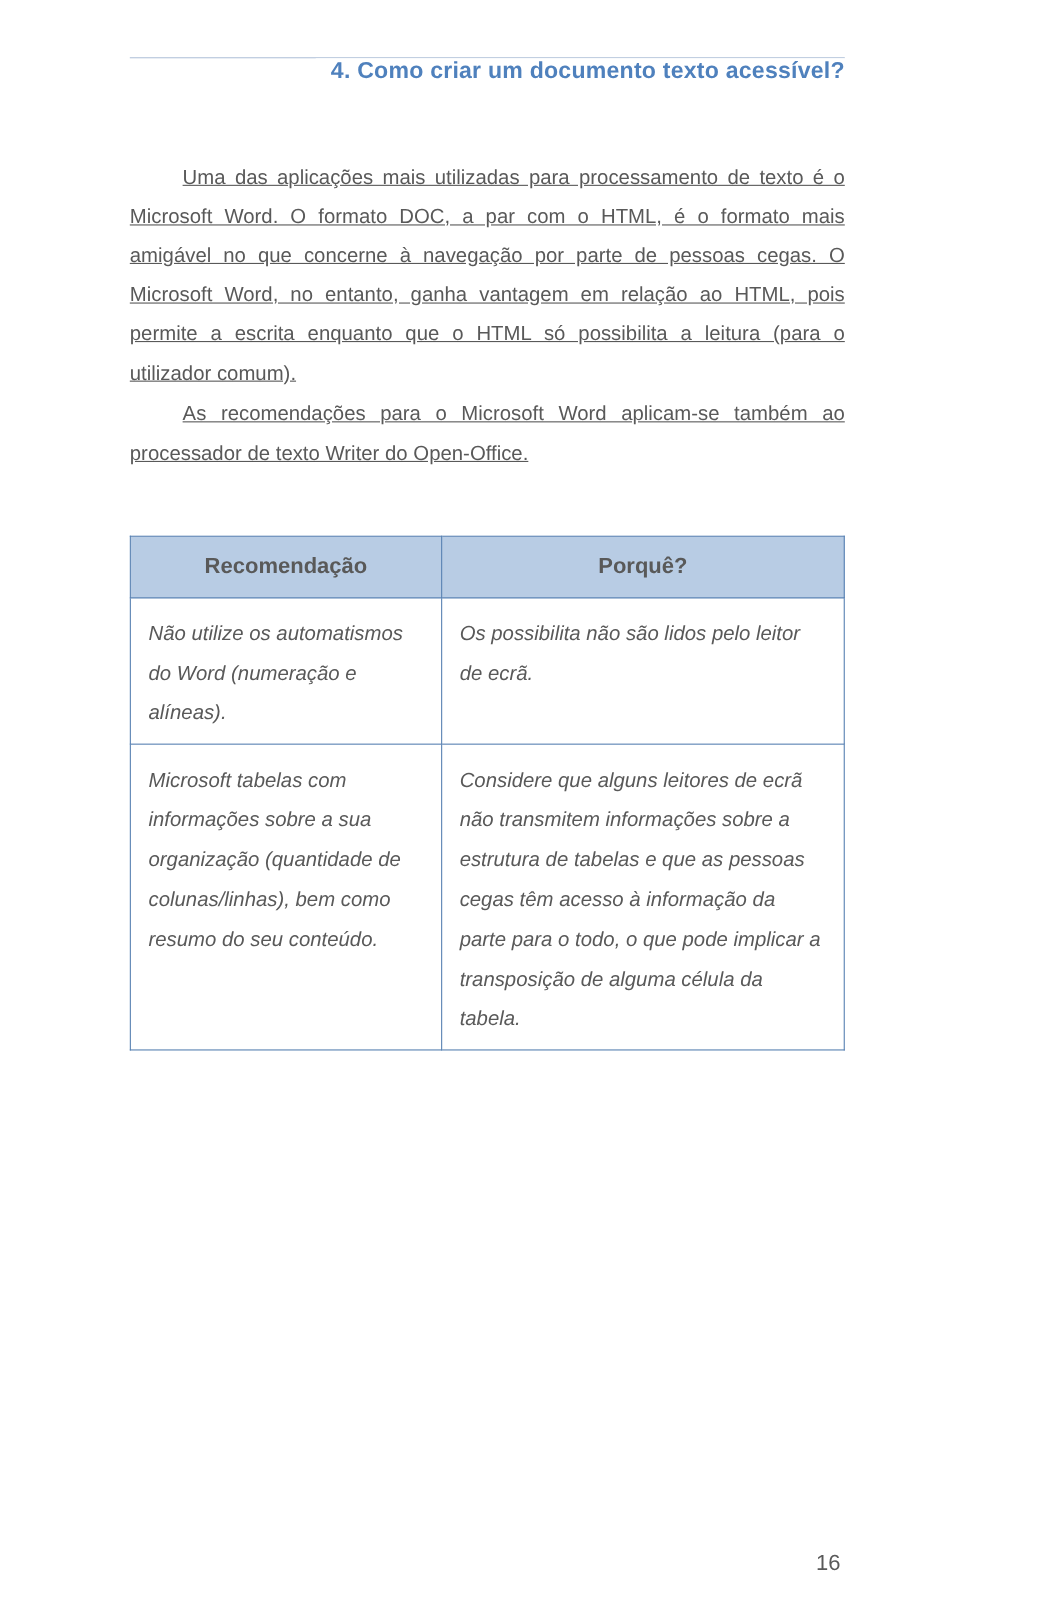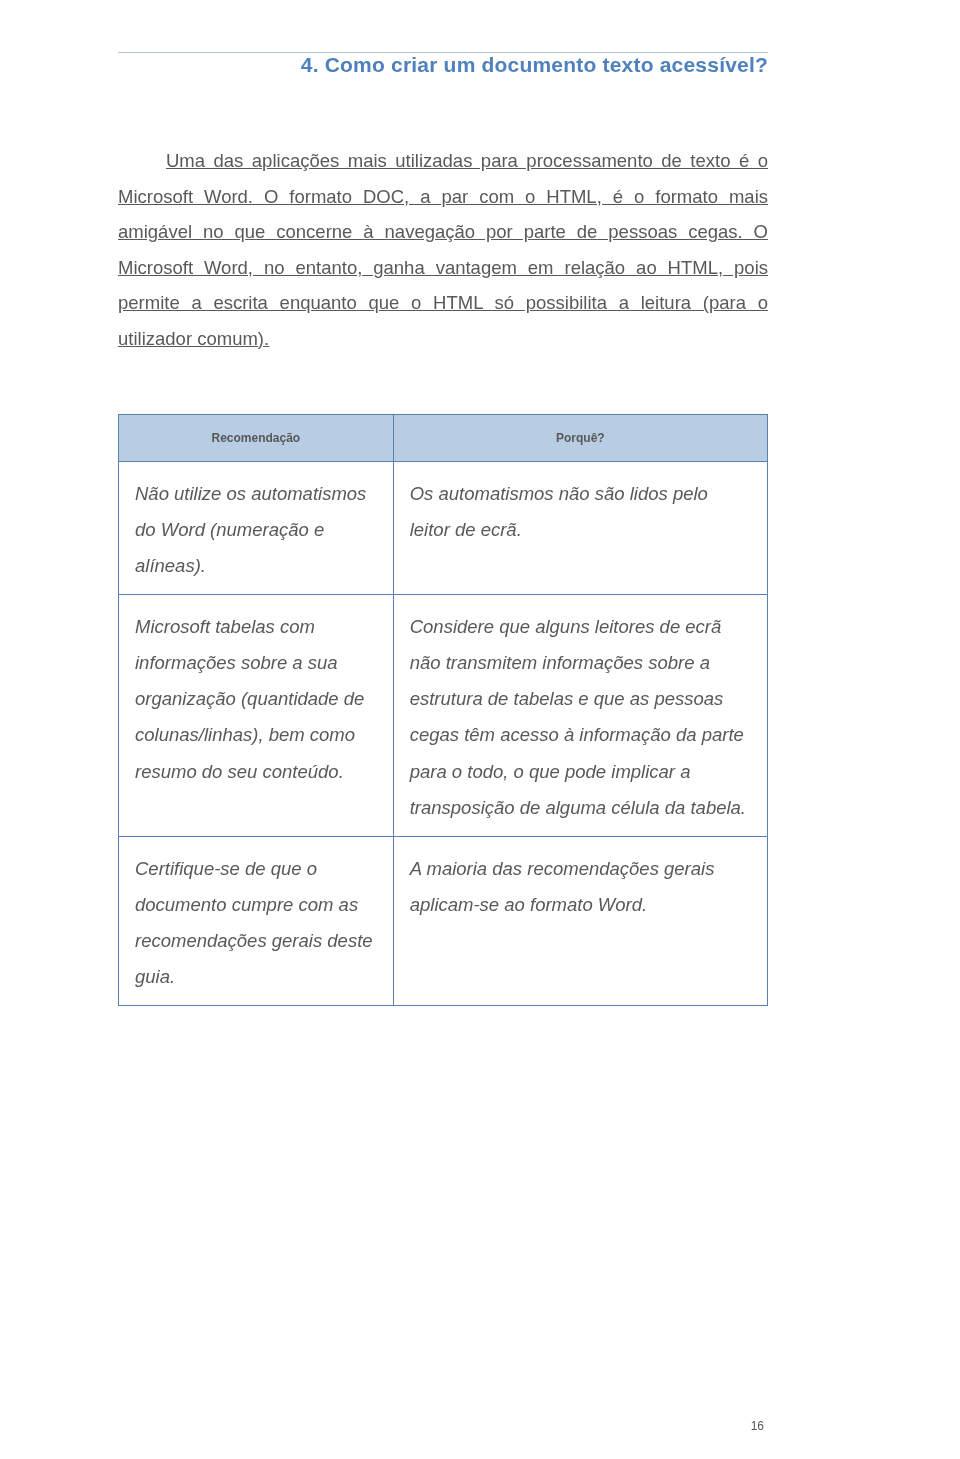--- a/index.html
+++ b/index.html
@@ -56,69 +56,66 @@
   table.rec th, table.rec td {
     border: 1.2px solid #5881b2;
     vertical-align: top;
     padding: 14px 16px 10px 16px;
   }
   table.rec th {
     background: #b8cce4;
     font-weight: bold;
     text-align: center;
     color: #595959;
-    font-size: 12px;
+    font-size: 20px;
     padding: 16px 8px;
   }
   table.rec td {
     font-size: 18.5px;
     line-height: 1.95;
     color: #595959;
     font-style: italic;
   }
   .page-number {
     position: absolute;
     bottom: 26px;
     right: 116px;
-    font-size: 12px;
+    font-size: 20px;
     color: #595959;
   }
 </style>
 </head>
 <body>
 
 <div class="page">
 
   <div class="title-wrap">
     <hr class="title-rule">
     <span class="title">4. Como criar um documento texto acessível?</span>
   </div>
 
   <div class="body-text">
     <p>Uma das aplicações mais utilizadas para processamento de texto é o Microsoft Word. O formato DOC, a par com o HTML, é o formato mais amigável no que concerne à navegação por parte de pessoas cegas. O Microsoft Word, no entanto, ganha vantagem em relação ao HTML, pois permite a escrita enquanto que o  HTML só possibilita a leitura (para o utilizador comum).</p>
+    <p>As recomendações para o Microsoft Word aplicam-se também ao processador de texto Writer do Open-Office.</p>
   </div>
 
   <table class="rec">
     <thead>
       <tr>
         <th>Recomendação</th>
         <th>Porquê?</th>
       </tr>
     </thead>
     <tbody>
       <tr>
         <td>Não utilize os automatismos do Word (numeração e alíneas).</td>
-        <td>Os automatismos não são lidos pelo leitor de ecrã.</td>
+        <td>Os possibilita não são lidos pelo leitor de ecrã.</td>
       </tr>
       <tr>
         <td>Microsoft tabelas com informações sobre a sua organização (quantidade de colunas/linhas), bem como resumo do seu conteúdo.</td>
         <td>Considere que alguns leitores de ecrã não transmitem informações sobre a estrutura de tabelas e que as pessoas cegas têm acesso à informação da parte para o todo, o que pode implicar a transposição de alguma célula da tabela.</td>
-      </tr>
-      <tr>
-        <td>Certifique-se de que o documento cumpre com as recomendações gerais deste guia.</td>
-        <td>A maioria das recomendações gerais aplicam-se ao formato Word.</td>
       </tr>
     </tbody>
   </table>
 
   <div class="page-number">16</div>
 
 </div>
 
 </body></html>

